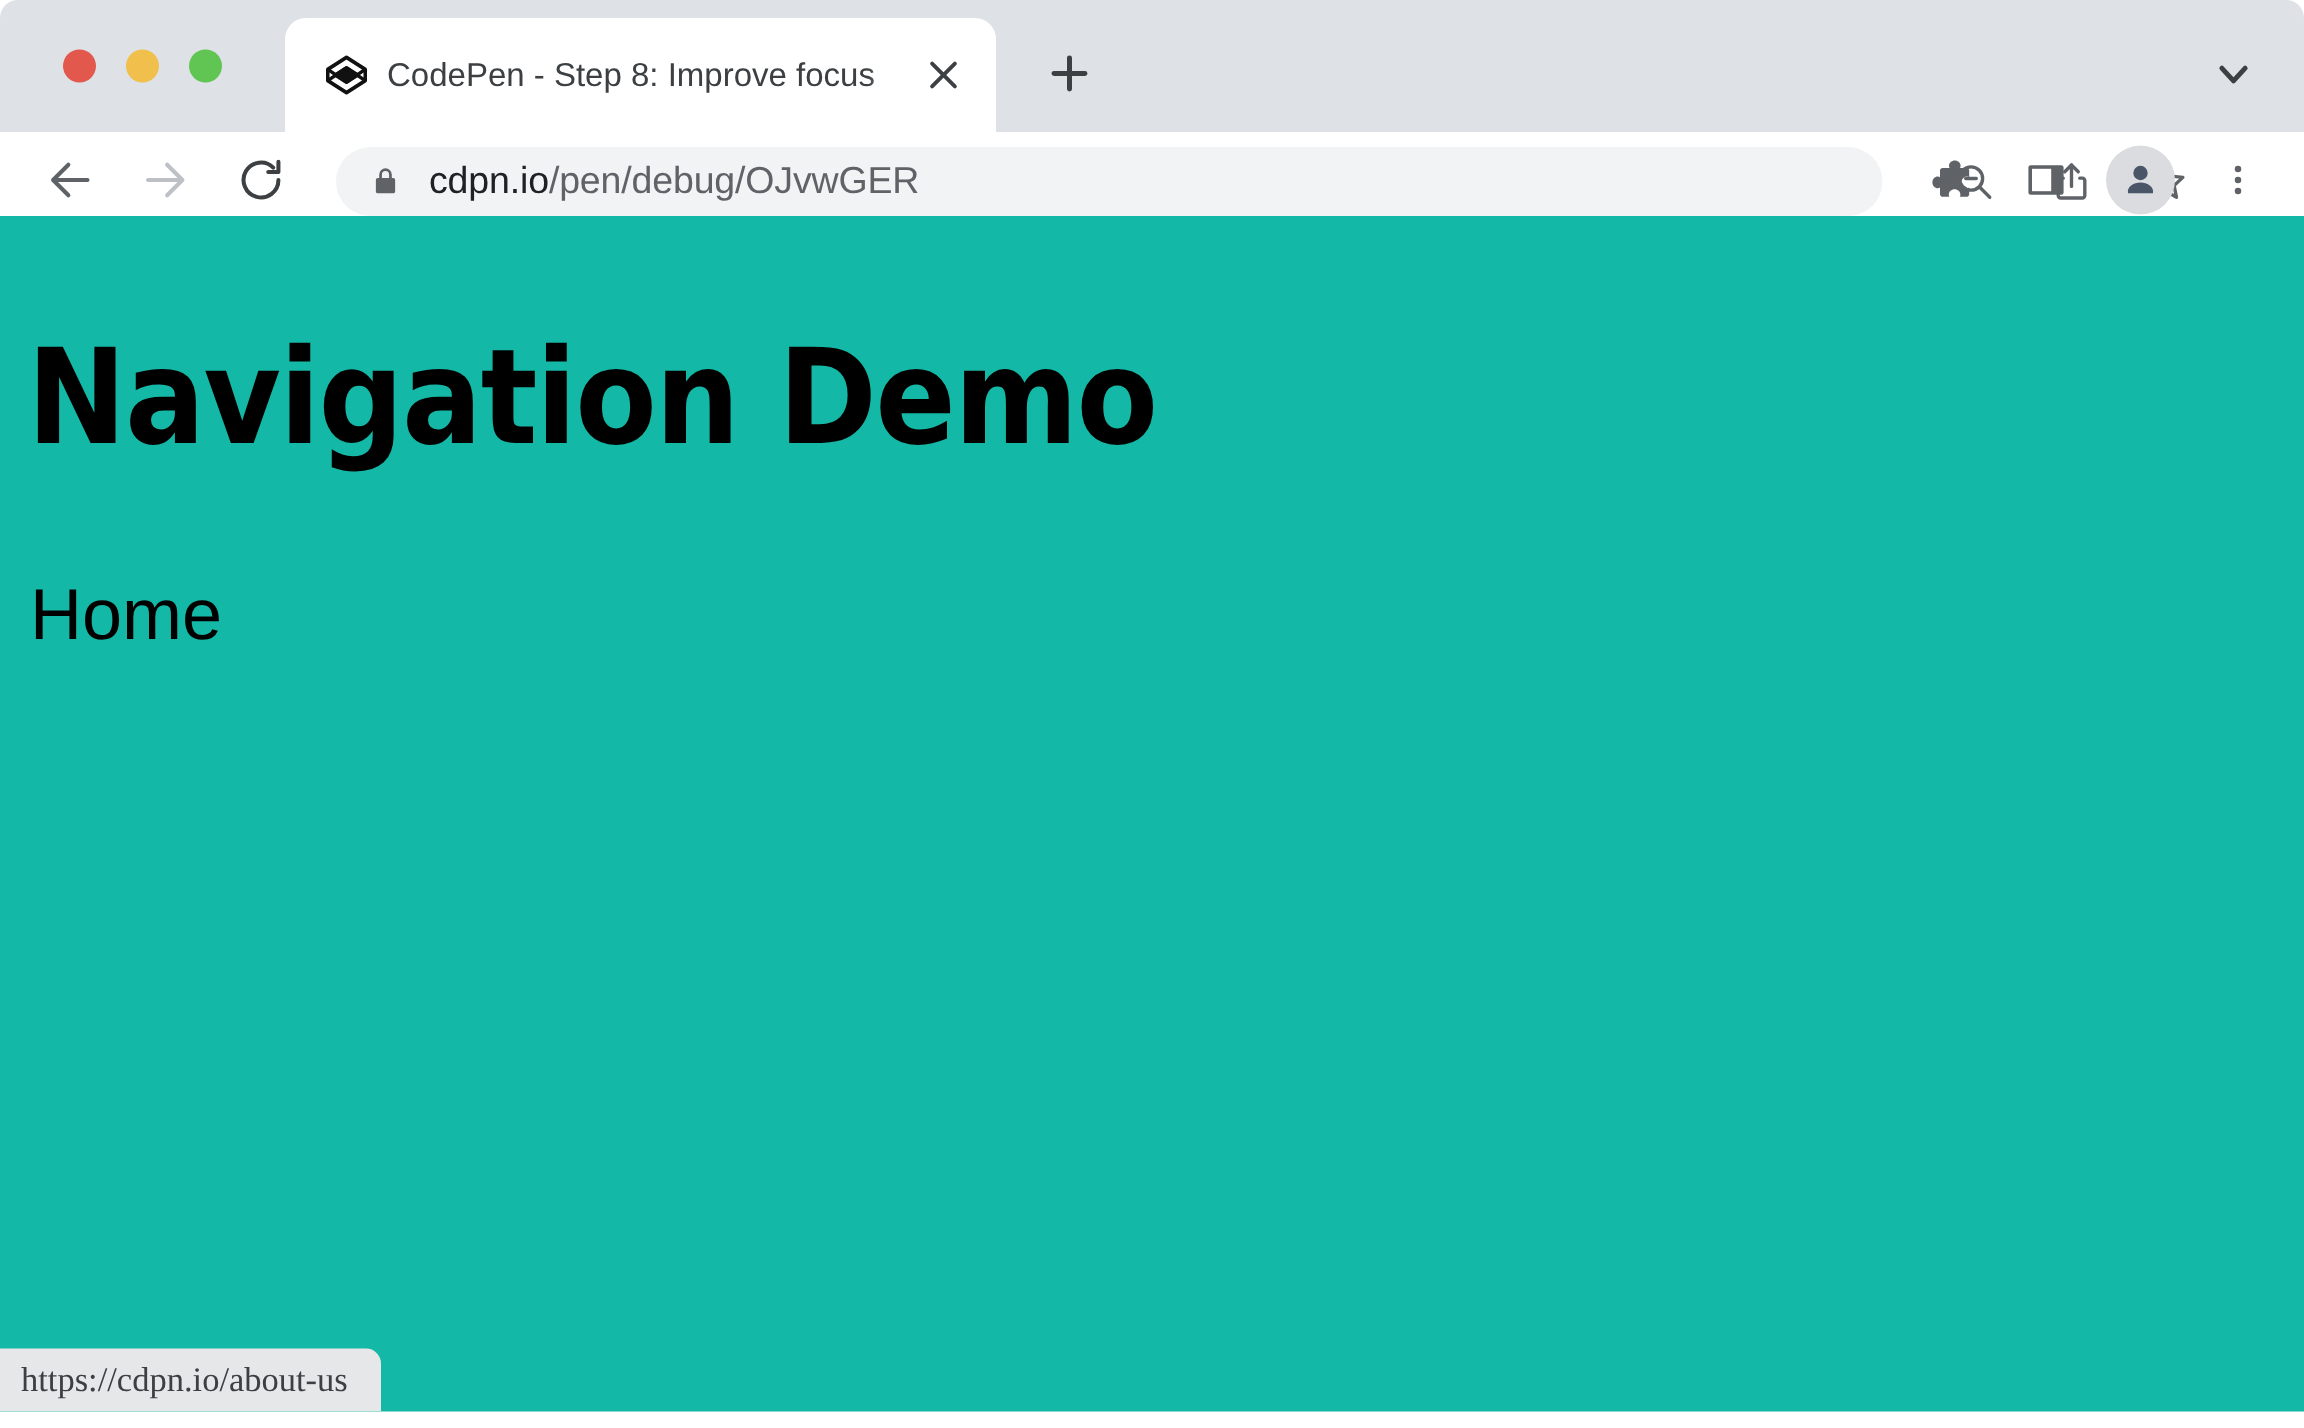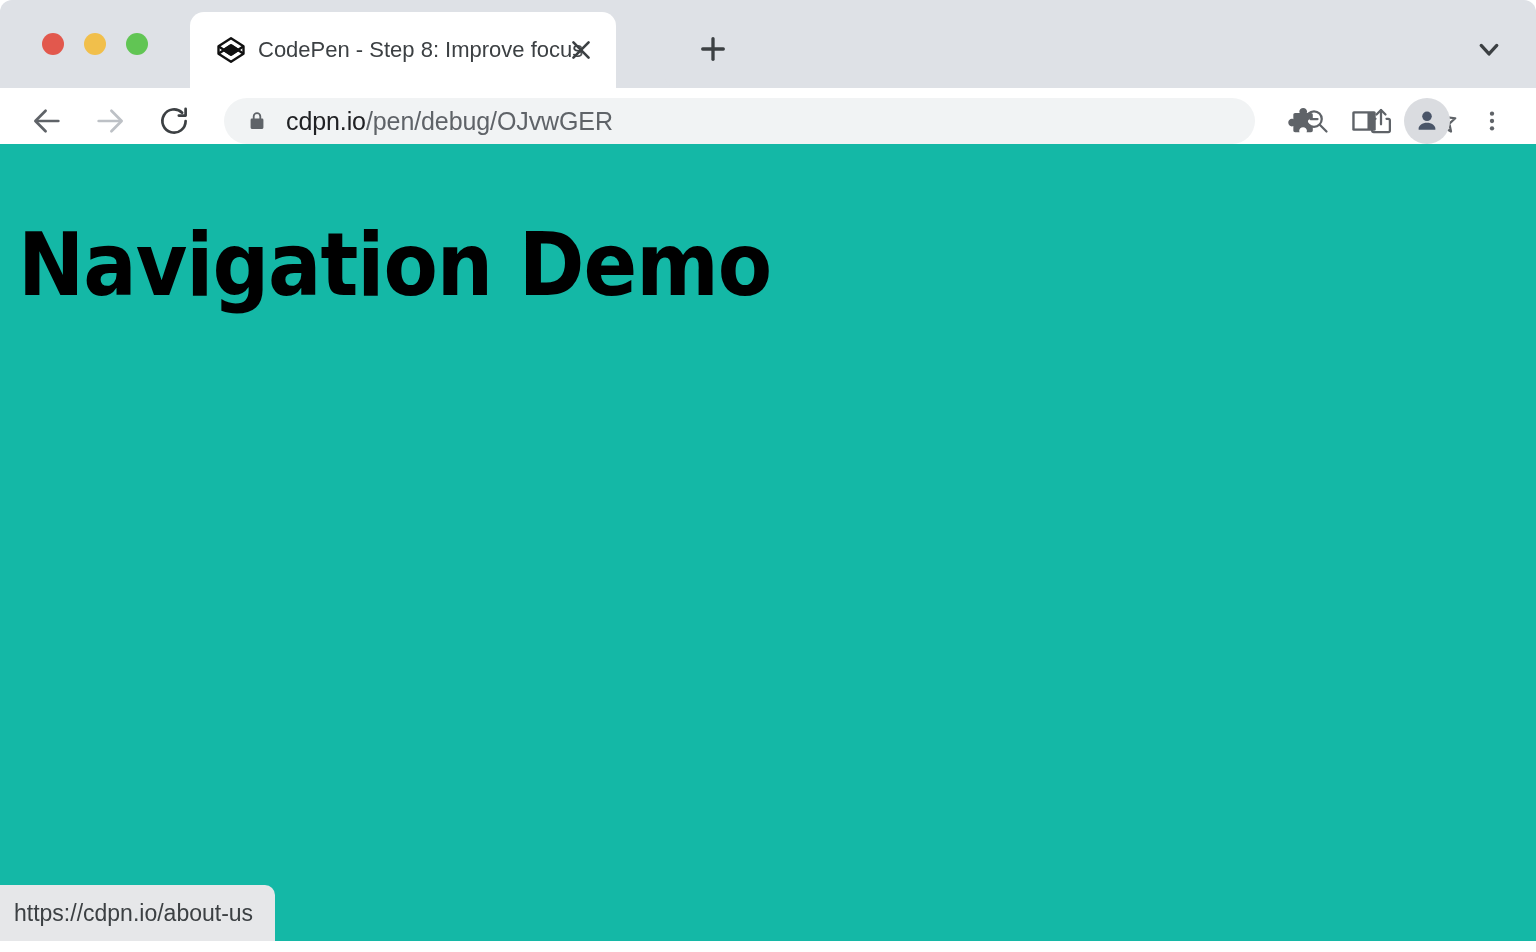--- a/index.html
+++ b/index.html
@@ -48,21 +48,21 @@
     border-radius: 50%;
   }
   .light.red    { background: #e2584d; }
   .light.yellow { background: #f1bf4b; }
   .light.green  { background: #61c554; }
 
   .tab {
     position: absolute;
     top: 12px;
     left: 190px;
-    width: 426px;
+    width: 474px;
     height: 76px;
     background: #ffffff;
     border-top-left-radius: 14px;
     border-top-right-radius: 14px;
     display: flex;
     align-items: center;
     padding: 0 0 0 0;
     box-sizing: border-box;
   }
   
@@ -131,21 +131,21 @@
   }
 
   
   .toolbar {
     position: absolute;
     top: 88px;
     left: 0;
     width: 1536px;
     height: 67px;
     background: #ffffff;
-    border-bottom: 1px solid #0ea5e9;
+    border-bottom: 3px solid #0ea5e9;
     box-sizing: border-box;
   }
 
   .nav-btn {
     position: absolute;
     top: 50%;
     transform: translateY(-50%);
     width: 34px;
     height: 34px;
     cursor: default;
@@ -275,29 +275,30 @@
     text-underline-offset: 12px;
     outline: 6px solid #000000;
     outline-offset: 13px;
   }
 
   
   .status-bubble {
     position: absolute;
     left: 0;
     bottom: 0;
-    height: 56px;
+    height: 42px;
     padding: 0 22px 0 14px;
     background: #e6e7e9;
     border-top-right-radius: 10px;
     display: flex;
     align-items: center;
     font-size: 23px;
     color: #3c4043;
     white-space: nowrap;
+    font-family: Liberation Serif, serif;
   }
 </style>
 </head>
 <body>
 
 <div class="browser-window">
 
   <div class="tab-strip">
 
     <div class="traffic-lights">
@@ -424,20 +425,23 @@
         <circle cx="12" cy="18.8" r="2"></circle>
       </svg>
     </div>
   </div>
 
   <div class="viewport">
 
     <h1 class="page-heading">Navigation Demo</h1>
 
     <ul class="nav-list">
+      <li class="nav-item">
+        <a class="nav-link" href="#">Home</a>
+      </li>
       <li class="nav-sep"></li>
       <li class="nav-sep"></li>
       <li class="nav-sep"></li>
     </ul>
 
     <div class="status-bubble">https://cdpn.io/about-us</div>
   </div>
 
 </div>
 

